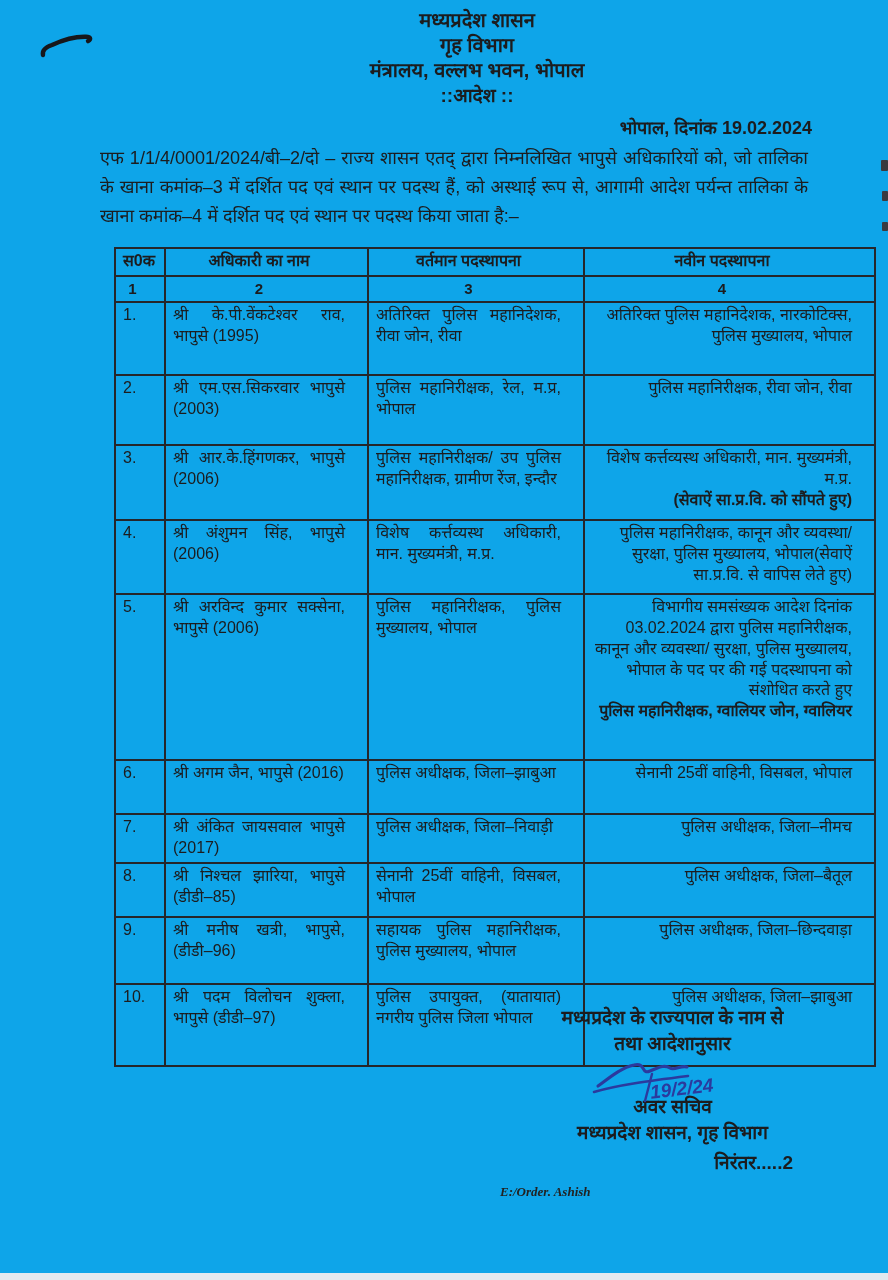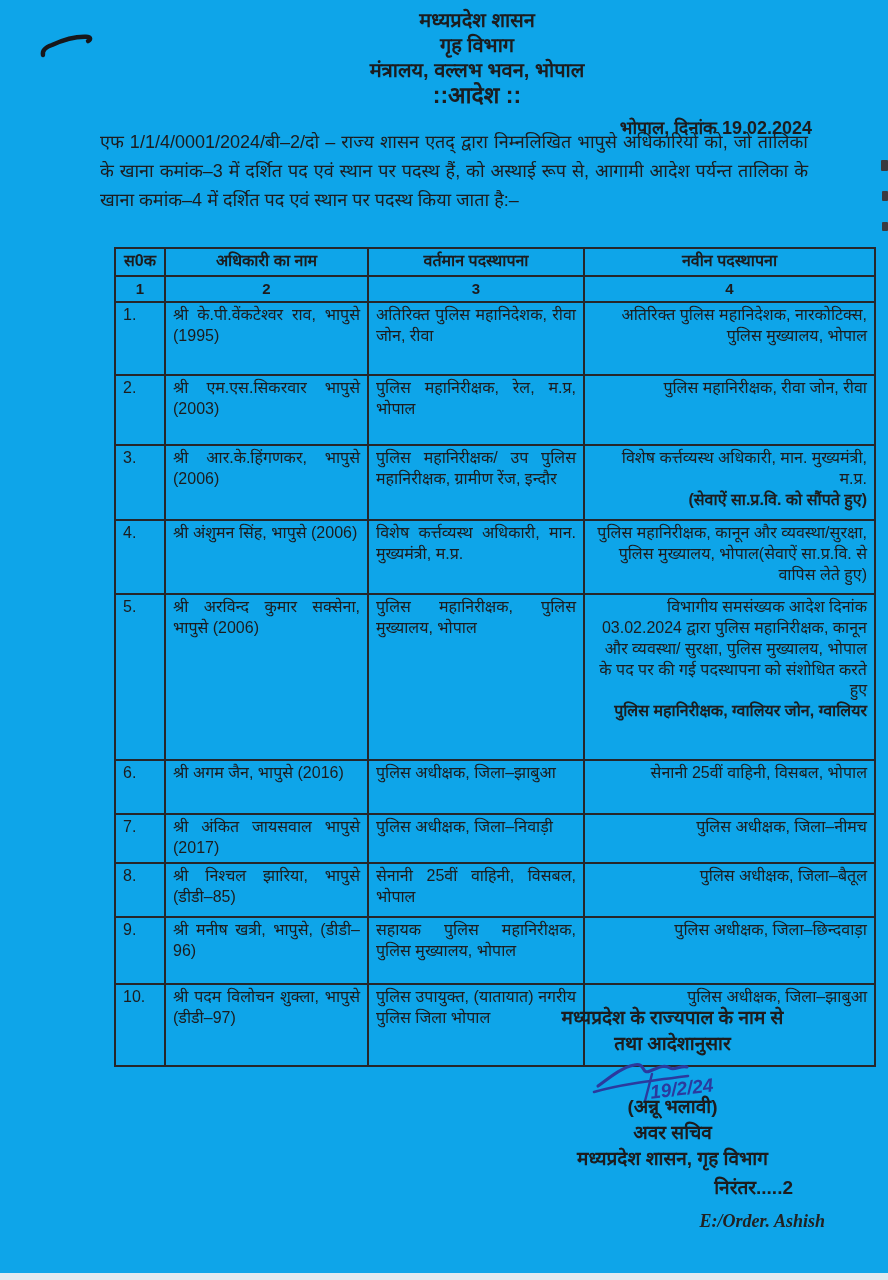--- a/index.html
+++ b/index.html
@@ -24,39 +24,39 @@
   .speck2{right:0px;top:191px;width:6px;height:10px;}
   .speck3{right:0px;top:222px;width:6px;height:9px;}
   .scan-bottom{position:absolute;left:0;right:0;bottom:0;height:7px;background:#e2e9ef;}
 
   .doc-header{
     position:absolute;top:8px;left:0;width:100%;
     box-sizing:border-box;padding-left:66px;
     text-align:center;font-weight:bold;
     font-size:20px;line-height:25px;
   }
-  .order-word{font-size:23px;}
+  .order-word{font-size:19px;}
   .date-line{
     position:absolute;top:115px;right:76px;
     font-weight:bold;font-size:18px;
   }
   .intro{
-    position:absolute;top:128px;left:100px;width:708px;
+    position:absolute;top:144px;left:100px;width:708px;
     font-size:18px;line-height:1.6;text-align:justify;
   }
 
   .table-wrap{position:absolute;top:247px;left:114px;}
   table.order-table{
     border-collapse:collapse;table-layout:fixed;width:760px;
     font-size:16px;line-height:1.3;
   }
   table.order-table td,table.order-table th{
     border:2px solid #26262a;
     vertical-align:top;
-    padding:2px 7px 3px 7px;
+    padding:2px 22px 3px 7px;
     box-sizing:border-box;
     overflow:hidden;
   }
   th{font-weight:bold;text-align:center;padding:2px 2px;}
   .col-sno{width:50px;}
   .col-name{width:203px;}
   .col-cur{width:216px;}
   .col-new{width:291px;}
   .hdr-row{height:27px;}
   .num-row{height:23px;}
@@ -78,23 +78,23 @@
   }
   .sig-scribble{position:absolute;left:88px;top:-4px;}
   .sig-date{
     position:absolute;left:150px;top:18px;
     color:#2b3a9e;font-style:italic;font-weight:bold;font-size:19px;
     transform:rotate(-7deg);
   }
   .sig-name{position:relative;z-index:2;}
   .continuation{text-align:right;padding-right:52px;font-size:19px;margin-top:4px;}
   .file-ref{
-    text-align:right;padding-right:20px;margin-top:8px;
+    text-align:left;padding-right:20px;margin-top:8px;
     font-family:"Liberation Serif","DejaVu Serif",serif;
-    font-style:italic;font-weight:bold;font-size:18px;color:#222;
+    font-style:italic;font-weight:bold;font-size:13px;color:#222;
   }
 </style>
 </head>
 <body>
 
 <div class="page">
 
   <div class="pen-mark">
     <svg width="60" height="34" viewBox="0 0 60 34">
       <path d="M7 27 C6 22 10 19 16 17 C28 11.5 41 8.5 50 8.8 C54.5 9 55.5 11 52 13.2" fill="none" stroke="#17171b" stroke-width="4.4" stroke-linecap="round"></path>
@@ -211,20 +211,19 @@
       <div class="sig-scribble">
         <svg width="130" height="50" viewBox="0 0 130 50">
           <path d="M10 32 C20 25 32 14 46 11 C58 8 53 21 62 17 C70 14 76 10 82 14 C86 17 93 11 99 13" fill="none" stroke="#2b3a9e" stroke-width="3.1" stroke-linecap="round"></path>
           <path d="M6 38 C30 31 60 27 100 22" fill="none" stroke="#2b3a9e" stroke-width="2.6" stroke-linecap="round"></path>
           <path d="M64 20 L57 47" fill="none" stroke="#2b3a9e" stroke-width="2.4" stroke-linecap="round"></path>
         </svg>
       </div>
       <div class="sig-date">19/2/24</div>
     </div>
 
-    <div class="sig-name">(अन्नू भलावी)</div>
     <div>अवर सचिव</div>
     <div>मध्यप्रदेश शासन, गृह विभाग</div>
     <div class="continuation">निरंतर.....2</div>
     <div class="file-ref">E:/Order. Ashish</div>
   </div>
 
 </div>
 
 </body></html>

